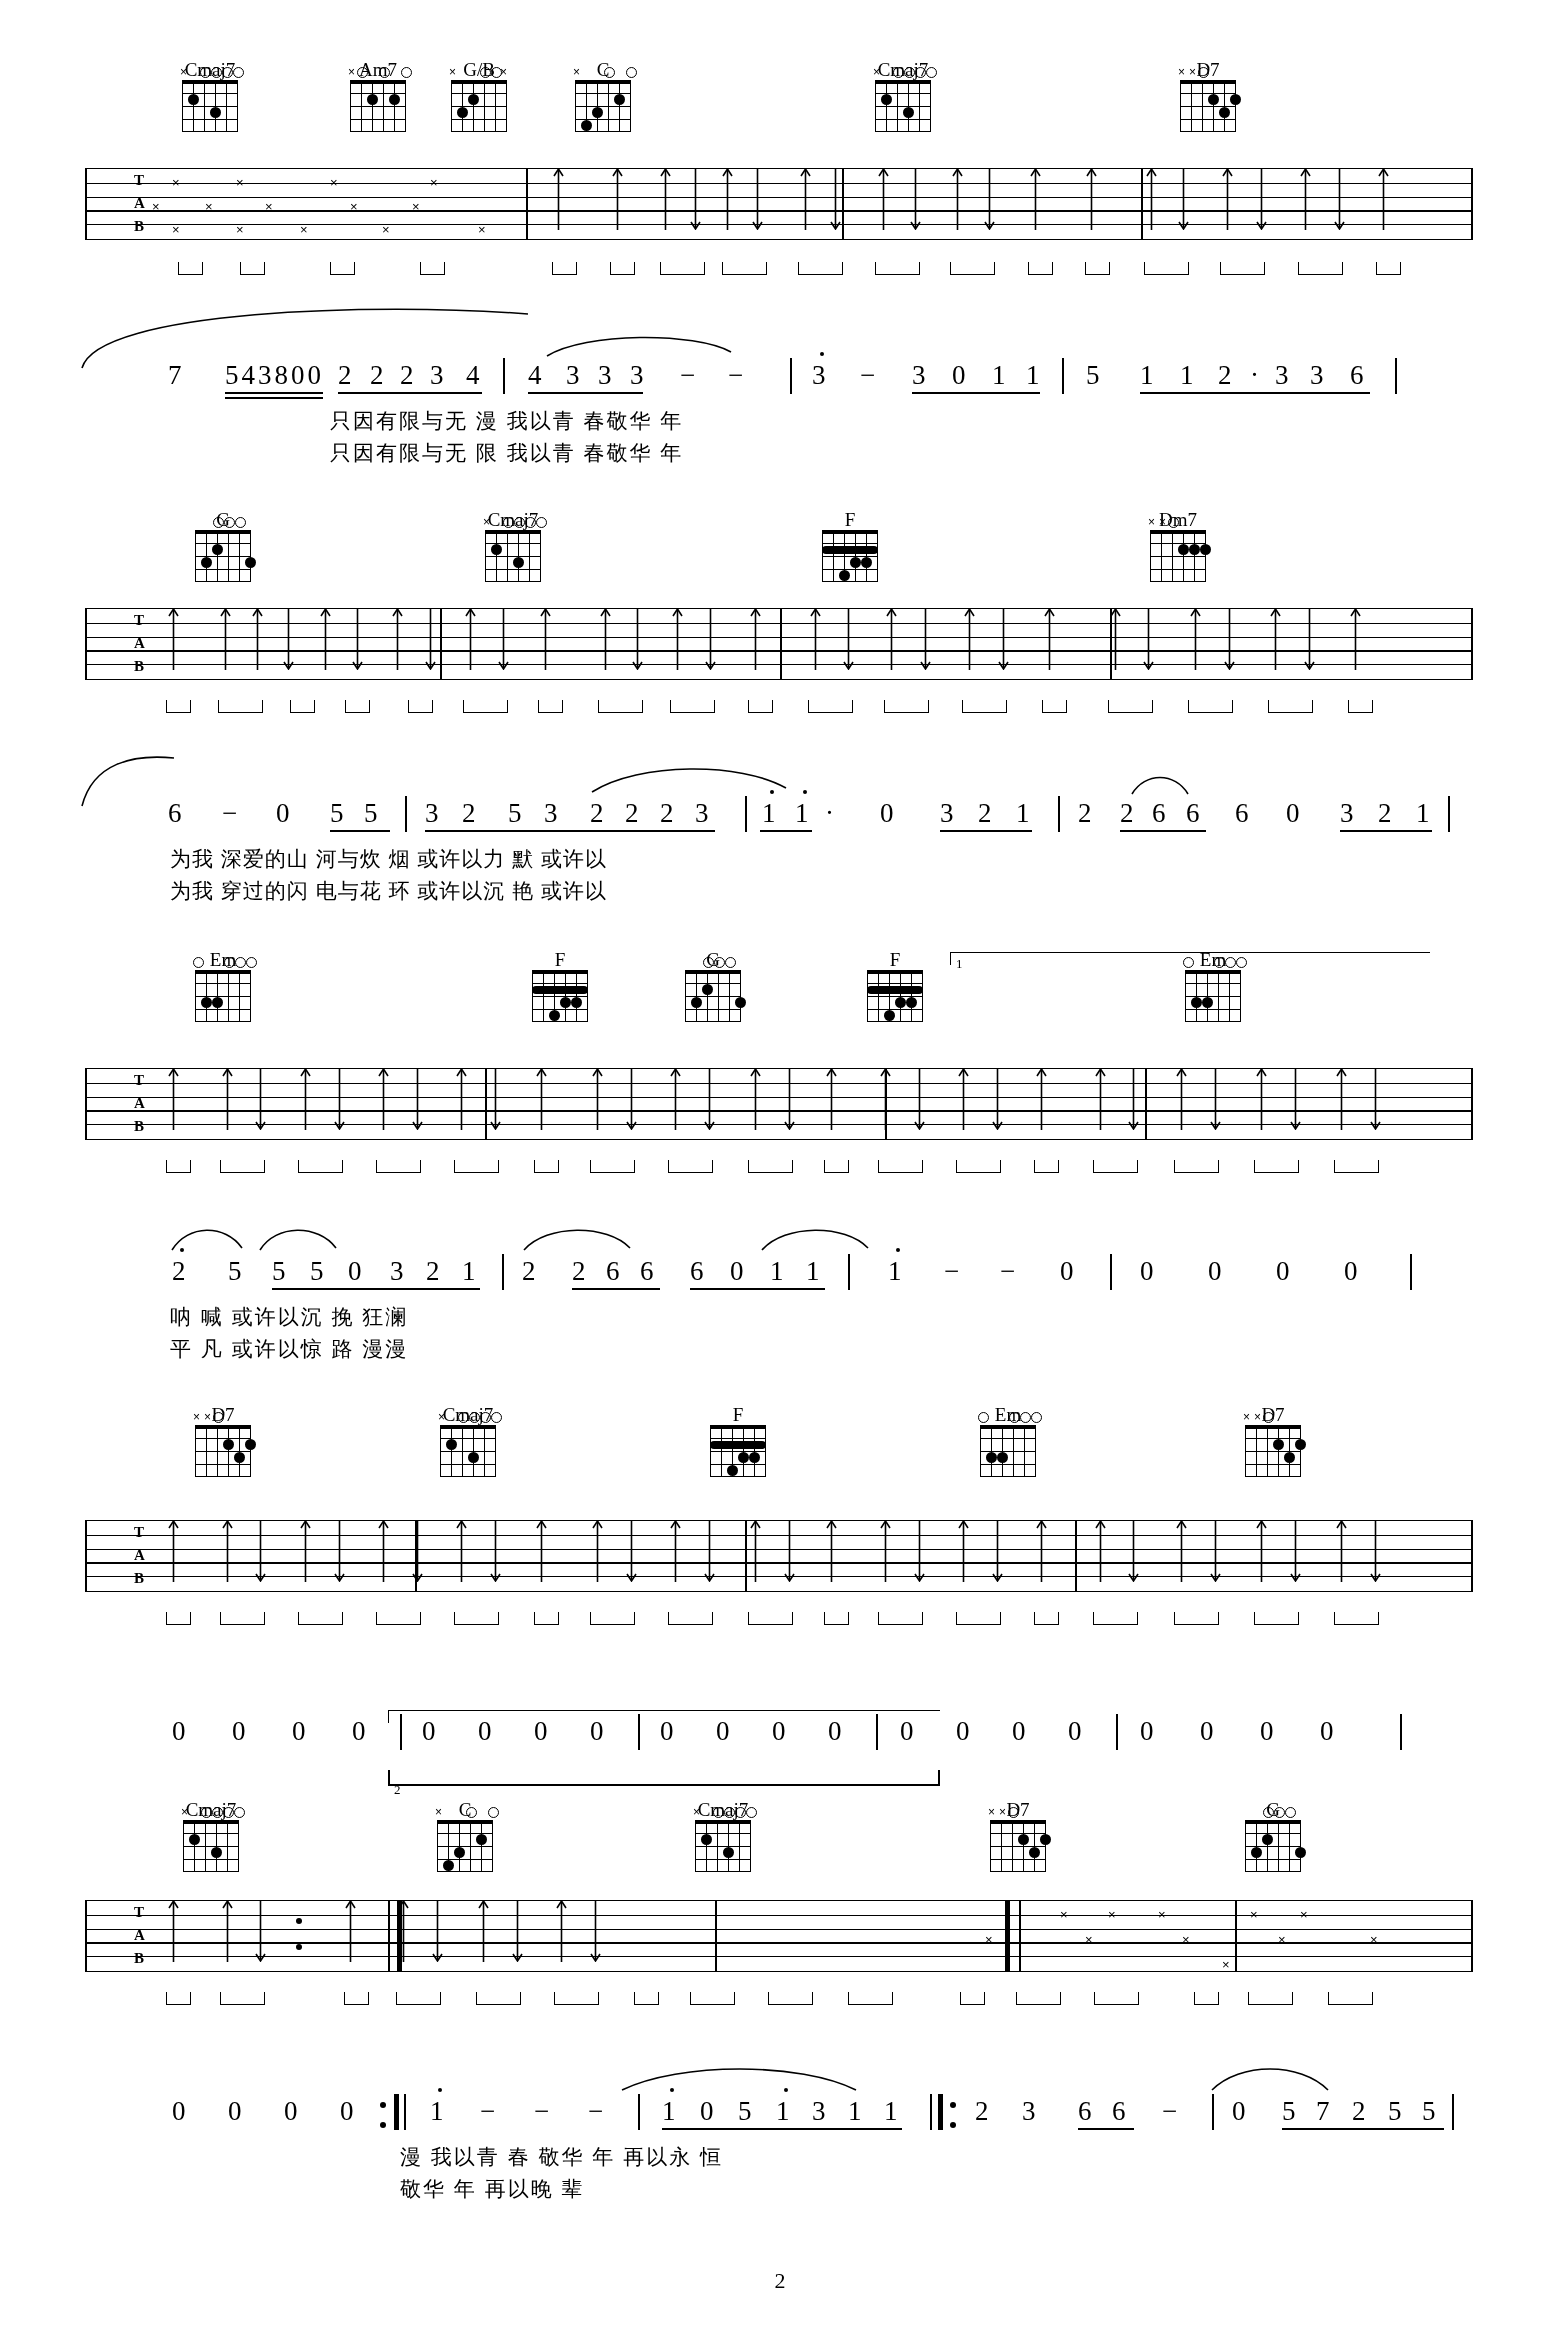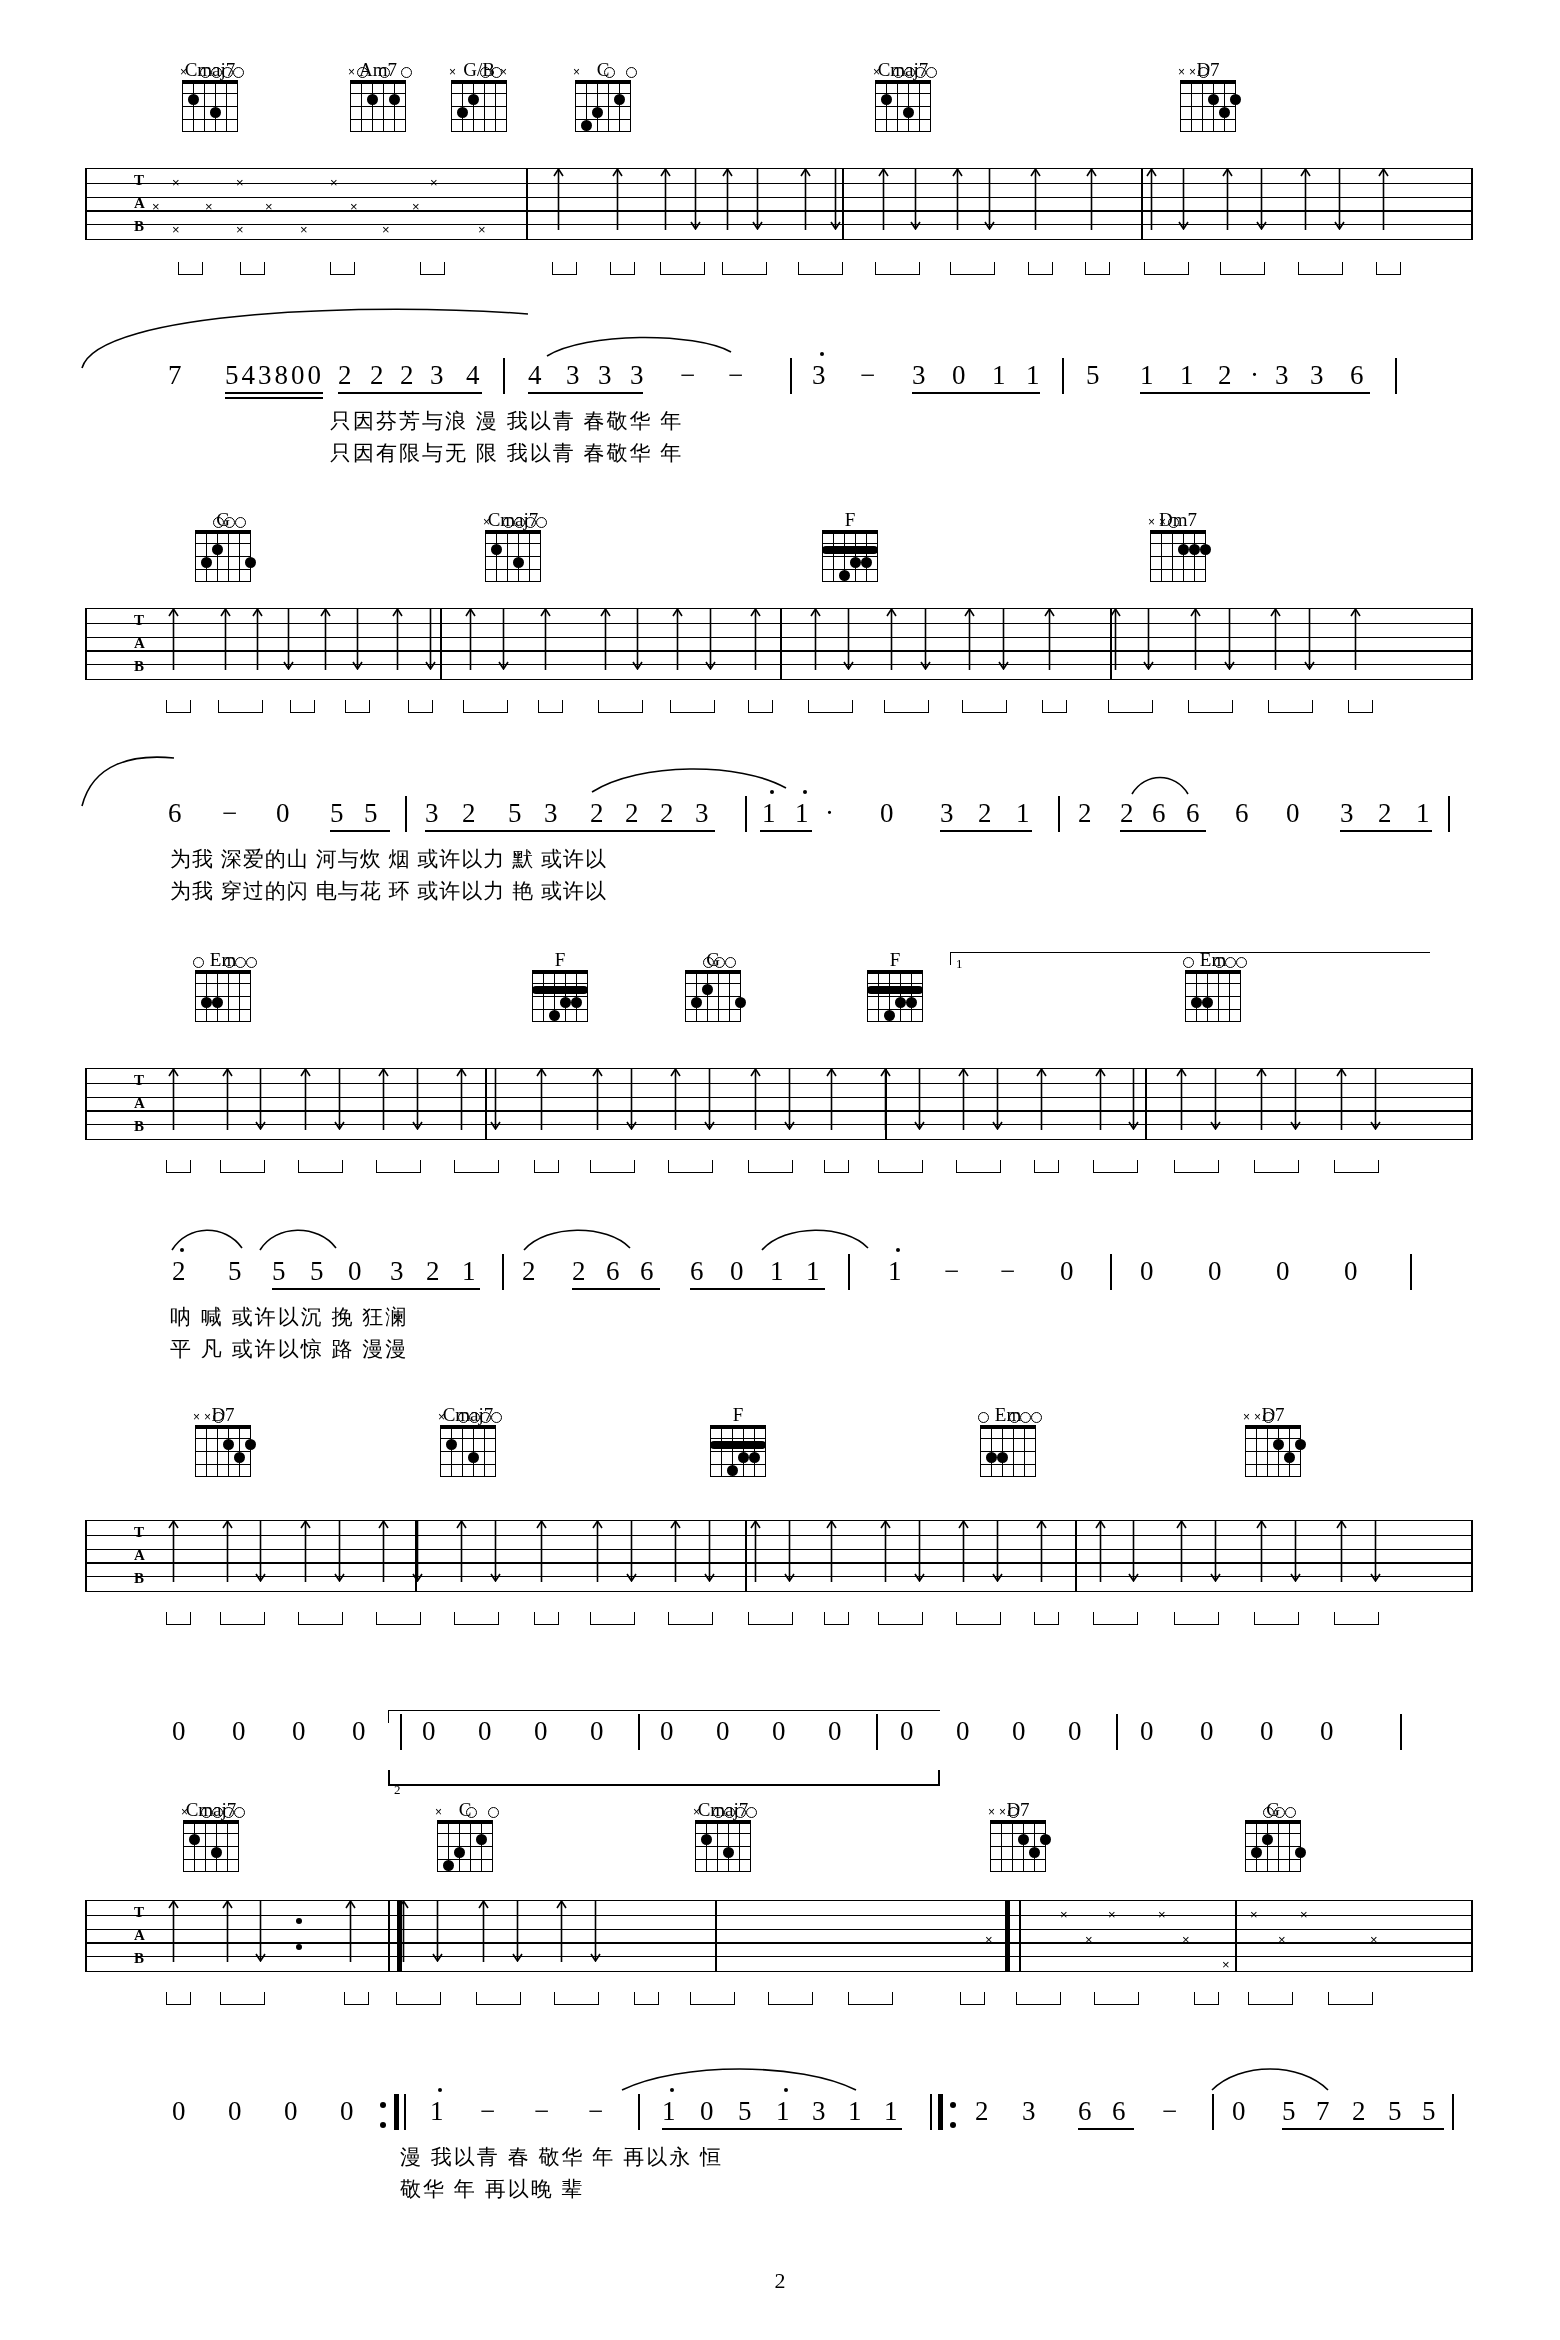--- a/index.html
+++ b/index.html
@@ -407,21 +407,21 @@
 <div class="num" style="left:1140px;top:362px;">1</div>
 <div class="num" style="left:1180px;top:362px;">1</div>
 <div class="num" style="left:1218px;top:362px;">2</div>
 <div class="num" style="left:1250px;top:362px;">·</div>
 <div class="num" style="left:1275px;top:362px;">3</div>
 <div class="num" style="left:1310px;top:362px;">3</div>
 <div class="num" style="left:1350px;top:362px;">6</div>
 <div class="ul1" style="left:1140px;top:392px;width:230px;"></div>
 <div class="vbar" style="left:1395px;top:358px;height:36px;"></div>
 
-<div class="lyr" style="left:330px;top:410px;letter-spacing:2px;">只因芬芳与浪 漫                     我以青    春敬华 年</div>
+<div class="lyr" style="left:330px;top:410px;letter-spacing:2px;">只因有限与无 漫                     我以青    春敬华 年</div>
 <div class="lyr" style="left:330px;top:442px;letter-spacing:2px;">只因有限与无 限                     我以青    春敬华 年</div>
 
 <div class="chordbox" style="left:190px;top:510px;">
   <div class="chordname">G</div>
   <div class="grid">
     <div class="nut"></div>
     <div class="v" style="left:0"></div>
         <div class="v" style="left:11px"></div>
         <div class="v" style="left:22px"></div>
         <div class="v" style="left:33px"></div>
@@ -772,21 +772,21 @@
 <div class="ul1" style="left:1120px;top:830px;width:86px;"></div>
 <div class="num" style="left:1235px;top:800px;">6</div>
 <div class="num" style="left:1286px;top:800px;">0</div>
 <div class="num" style="left:1340px;top:800px;">3</div>
 <div class="num" style="left:1378px;top:800px;">2</div>
 <div class="num" style="left:1416px;top:800px;">1</div>
 <div class="ul1" style="left:1340px;top:830px;width:92px;"></div>
 <div class="vbar" style="left:1448px;top:796px;height:36px;"></div>
 
 <div class="lyr" style="left:170px;top:848px;letter-spacing:1px;">为我  深爱的山   河与炊   烟      或许以力 默      或许以</div>
-<div class="lyr" style="left:170px;top:880px;letter-spacing:1px;">为我  穿过的闪   电与花   环      或许以力 艳      或许以</div>
+<div class="lyr" style="left:170px;top:880px;letter-spacing:1px;">为我  穿过的闪   电与花   环      或许以沉 艳      或许以</div>
 
 <div class="chordbox" style="left:190px;top:950px;">
   <div class="chordname">Em</div>
   <div class="grid">
     <div class="nut"></div>
     <div class="v" style="left:0"></div>
         <div class="v" style="left:11px"></div>
         <div class="v" style="left:22px"></div>
         <div class="v" style="left:33px"></div>
         <div class="v" style="left:44px"></div>

